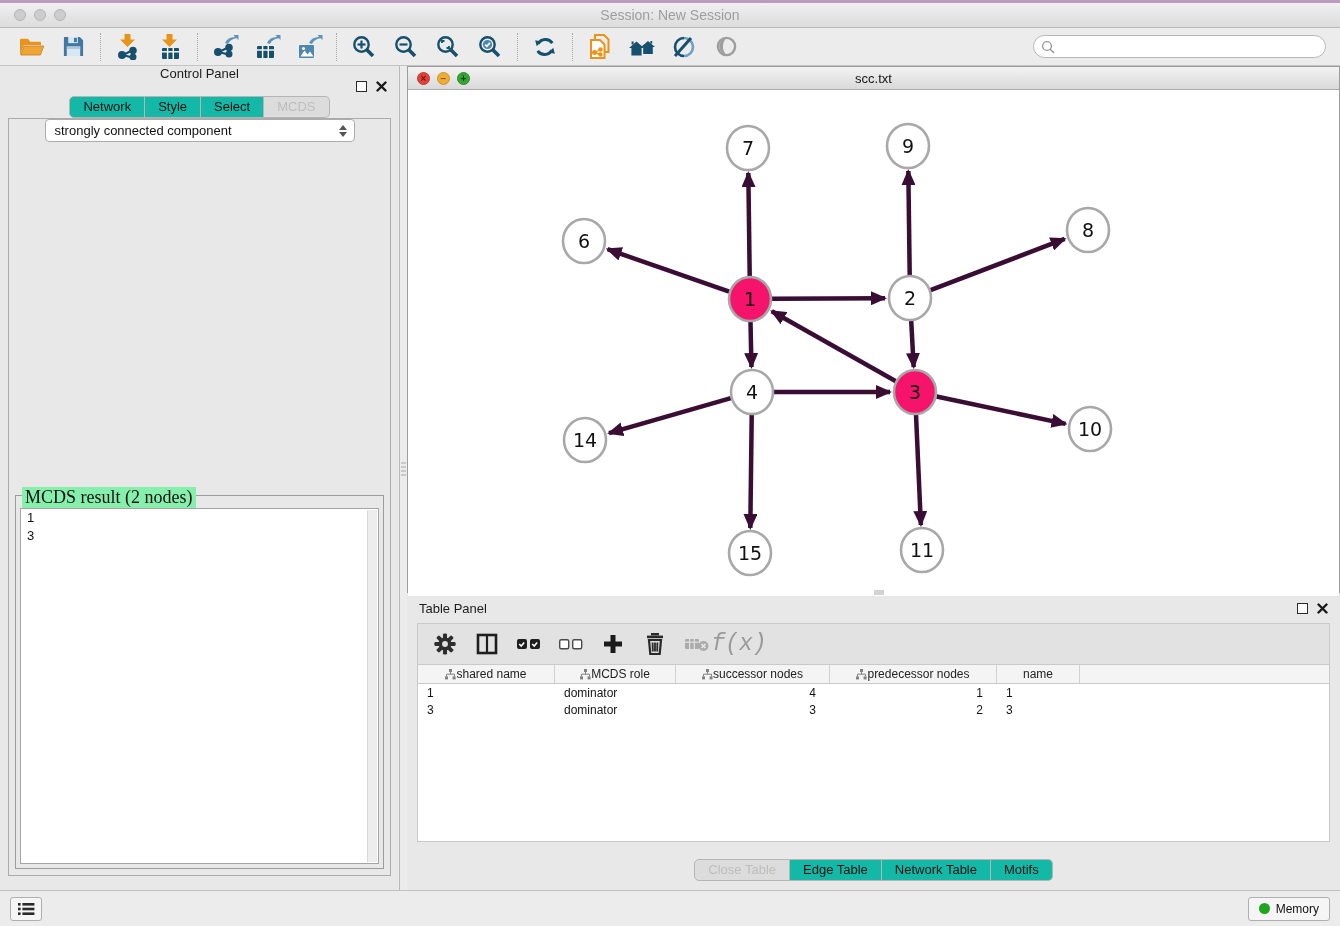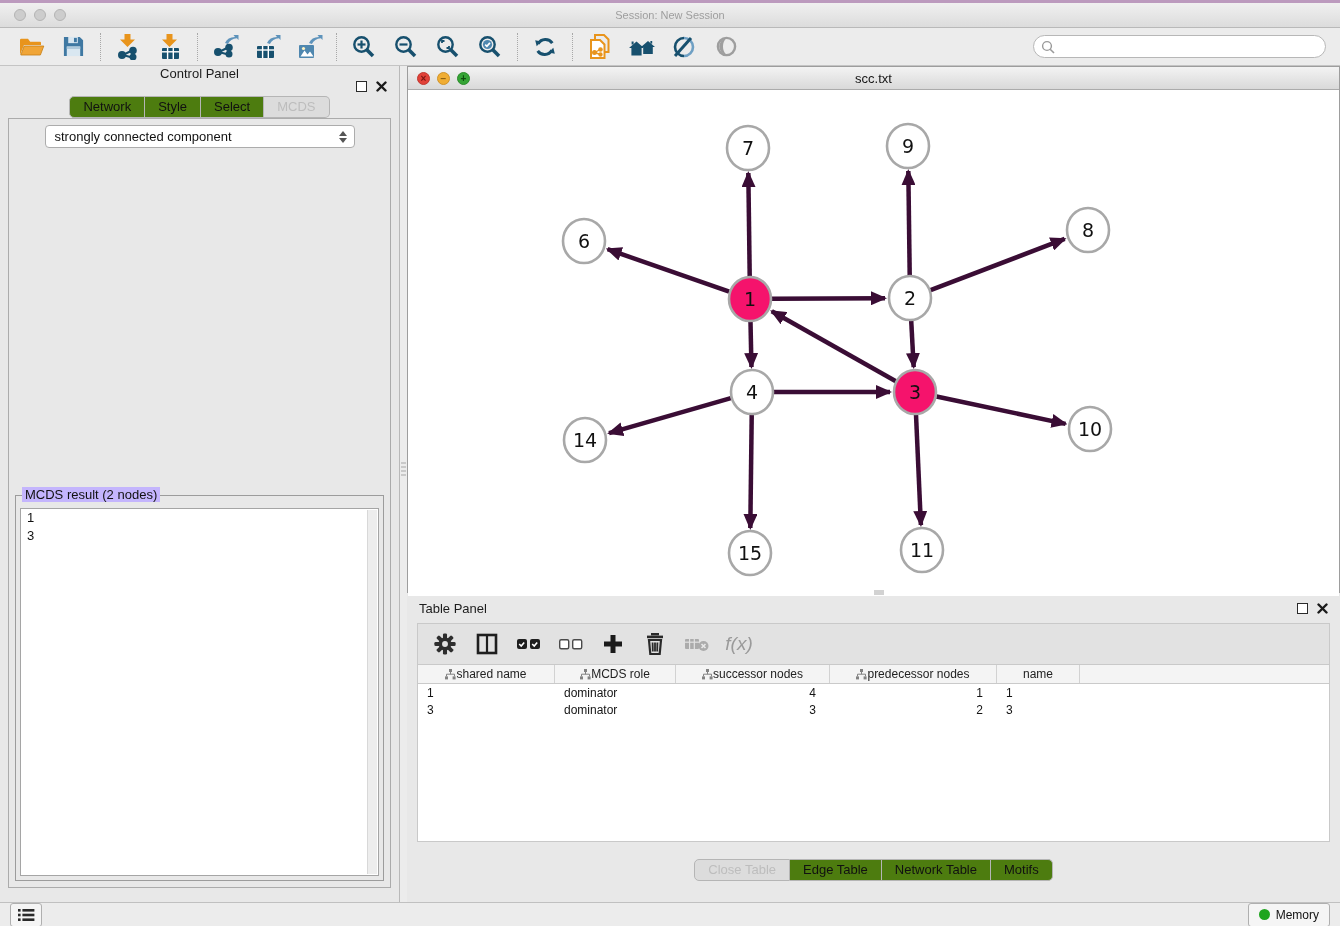--- a/index.html
+++ b/index.html
@@ -11,21 +11,21 @@
   }
   .app { width:1340px; height:926px; display:flex; flex-direction:column; }
 
   
   .titlebar { height:28px; background:linear-gradient(#F0F0F0,#DCDCDC);
     border-top:3px solid #BC9ABE; border-bottom:1px solid #B9B9B9;
     position:relative; display:flex; align-items:center; }
   .tl-group { display:flex; gap:8px; margin-left:14px; }
   .tl { width:12px; height:12px; border-radius:50%; background:#CDCDCD; border:1px solid #B4B4B4;
     font-size:9px; line-height:10px; text-align:center; color:rgba(0,0,0,.55); }
-  .win-title { position:absolute; left:0; right:0; text-align:center; font-size:11px; color:#9E9E9E; }
+  .win-title { position:absolute; left:0; right:0; text-align:center; font-size:14px; color:#9E9E9E; }
 
   
   .toolbar { height:38px; background:#ECECEC; border-bottom:1px solid #C4C4C4;
     display:flex; align-items:center; padding:0 10px; }
   .tb-btn { width:42px; height:32px; display:flex; align-items:center; justify-content:center; cursor:default; }
   .tb-sep { width:1px; height:28px; border-left:1px dotted #A8A8A8; margin:0 6px; }
   .tb-spacer { flex:1; }
   .searchbox { width:293px; height:23px; background:#fff; border:1px solid #B7B7B7; border-radius:12px;
     display:flex; align-items:center; padding-left:7px; margin-right:4px; }
   .searchbox input { border:none; outline:none; flex:1; font-size:12px; background:transparent; margin-left:5px; }
@@ -33,40 +33,40 @@
   
   .main { flex:1; display:flex; min-height:0; }
 
   
   .control-panel { width:400px; background:#E8E8E8; border-right:1px solid #B9B9B9; position:relative; }
   .cp-header { height:30px; display:flex; align-items:center; padding:0 12px;flex-direction:column; }
   .cp-title { font-size:13px; color:#1C1C1C; }
   .panel-header-btns { margin-left:auto; display:flex; align-items:center; gap:9px; }
   .float-ico { width:11px; height:11px; border:1.5px solid #2A2A2A; display:inline-block; background:#fff; }
   .tabs-row { display:flex; justify-content:center; }
-  .tab { background:#4d7c0f; border:1px solid #B5B5B5; border-left:none; padding:2px 13px 3px;
+  .tab { background:#14b8a6; border:1px solid #B5B5B5; border-left:none; padding:2px 13px 3px;
     font-size:13px; color:#111; white-space:nowrap; }
   .tab.first { border-left:1px solid #B5B5B5; border-radius:5px 0 0 5px; }
   .tab.last { border-radius:0 5px 5px 0; }
   .tab.sel-disabled { background:#DCDCDC; color:#BDBDBD; }
   .cp-body { position:absolute; top:52px; left:8px; right:8px; bottom:14px;
     border:1px solid #ABABAB; background:#E8E8E8; }
   .opt-label { text-align:center; font-size:13px; margin-top:19px; color:#111; }
-  .dropdown { width:310px; height:23px; margin:6px auto 0; background:#fff; border:1px solid #ACACAC;
+  .dropdown { width:310px; height:23px; margin:0 auto 0; background:#fff; border:1px solid #ACACAC;
     border-radius:4px; display:flex; align-items:center; padding-left:9px; font-size:13px; color:#111; }
   .dd-arrows { margin-left:auto; margin-right:7px; display:flex; flex-direction:column; gap:2px; }
   .dd-arrows i { display:block; width:0; height:0; border-left:4px solid transparent; border-right:4px solid transparent; }
   .dd-up { border-bottom:5px solid #555; }
   .dd-down { border-top:5px solid #555; }
   .cp-buttons { display:flex; justify-content:center; gap:15px; margin-top:13px; }
   .btn { background:linear-gradient(#FFFFFF,#F1F1F1); border:1px solid #B3B3B3; border-radius:5px;
     font-size:13px; color:#111; padding:3px 14px; font-family:"Liberation Sans",sans-serif; }
   .result-group { position:absolute; left:6px; right:6px; top:376px; bottom:6px;
     border:1px solid #9C9C9C; }
-  .result-legend { position:absolute; top:-9px; left:6px; background:#c4b5fd; padding:0 3px; font-size:13px; color:#111; }
+  .result-legend { position:absolute; top:-9px; left:6px; background:#86efac; padding:0 3px; font-size:18px; color:#111;font-family:Liberation Serif, serif; }
   .result-list { position:absolute; left:4px; right:4px; top:12px; bottom:4px; background:#fff;
     border:1px solid #A5A5A5; font-size:13px; color:#111; position:absolute; }
   .result-list .scroll { position:absolute; top:1px; bottom:1px; right:1px; width:10px; background:#EDEDED; border-left:1px solid #D8D8D8; }
   .result-item { padding:1px 0 1px 6px; line-height:16px; }
 
   
   .vsplitter { width:7px; background:#ECECEC; position:relative; }
   .vsplitter .grip { position:absolute; top:396px; left:1px; width:5px; height:16px;
     background:repeating-linear-gradient(#C9C9C9 0 2px, #ECECEC 2px 4px); }
 
@@ -86,34 +86,34 @@
   .net-title { position:absolute; left:0; right:0; text-align:center; font-size:13px; color:#151515; }
   .net-canvas { flex:1; position:relative; background:#fff; }
   .net-hthumb { position:absolute; bottom:1px; left:50%; width:10px; height:5px; background:#D2D2D2; }
 
   
   .table-panel { flex:1; background:#E8E8E8; display:flex; flex-direction:column; min-height:0; padding-top:3px; }
   .tp-header { height:25px; display:flex; align-items:center; padding:0 12px; }
   .tp-toolbar { margin:2px 10px 0; height:42px; background:#E2E2E2; border:1px solid #C9C9C9;
     display:flex; align-items:center; gap:8px; padding-left:10px; }
   .tp-ico { width:34px; height:34px; display:flex; align-items:center; justify-content:center; }
-  .fx { font-family:Liberation Sans, sans-serif; font-style:italic; font-size:19px; color:#9A9A9A; }
+  .fx { font-family:Liberation Mono, monospace; font-style:italic; font-size:23px; color:#9A9A9A; }
   .tp-table { margin:0 10px; background:#fff; border:1px solid #C9C9C9; border-top:none; height:177px; overflow:hidden; }
   .thead { display:flex; height:19px; background:#F4F4F4; border-bottom:1px solid #CACACA; }
   .th { display:flex; align-items:center; justify-content:center; font-size:12px; color:#222;
     border-right:1px solid #D2D2D2; height:100%; }
   .trow { display:flex; height:17px; font-size:12px; color:#141414; align-items:center; }
   .td { height:100%; display:flex; align-items:center; }
   .td.left { justify-content:flex-start; padding-left:9px; }
   .td.right { justify-content:flex-end; padding-right:14px; }
   .c0{width:137px}.c1{width:121px}.c2{width:154px}.c3{width:167px}.c4{width:83px}
   .tp-tabs { margin-top:17px; display:flex; justify-content:center; }
 
   
-  .statusbar { height:24px; background:#ECECEC; border-top:1px solid #C0C0C0;
+  .statusbar { height:36px; background:#ECECEC; border-top:1px solid #C0C0C0;
     display:flex; align-items:center; padding:0 10px; }
   .sb-btn { height:24px; background:#F5F5F5; border:1px solid #AFAFAF; border-radius:3px;
     display:flex; align-items:center; justify-content:center; padding:0 6px; }
   .memory-btn { margin-left:auto; gap:6px; font-size:12px; color:#111; padding:0 10px; }
   .mem-dot { width:11px; height:11px; border-radius:50%; background:#1FA51F; display:inline-block; }
 </style>
 </head>
 <body>
 
 <div class="app">

